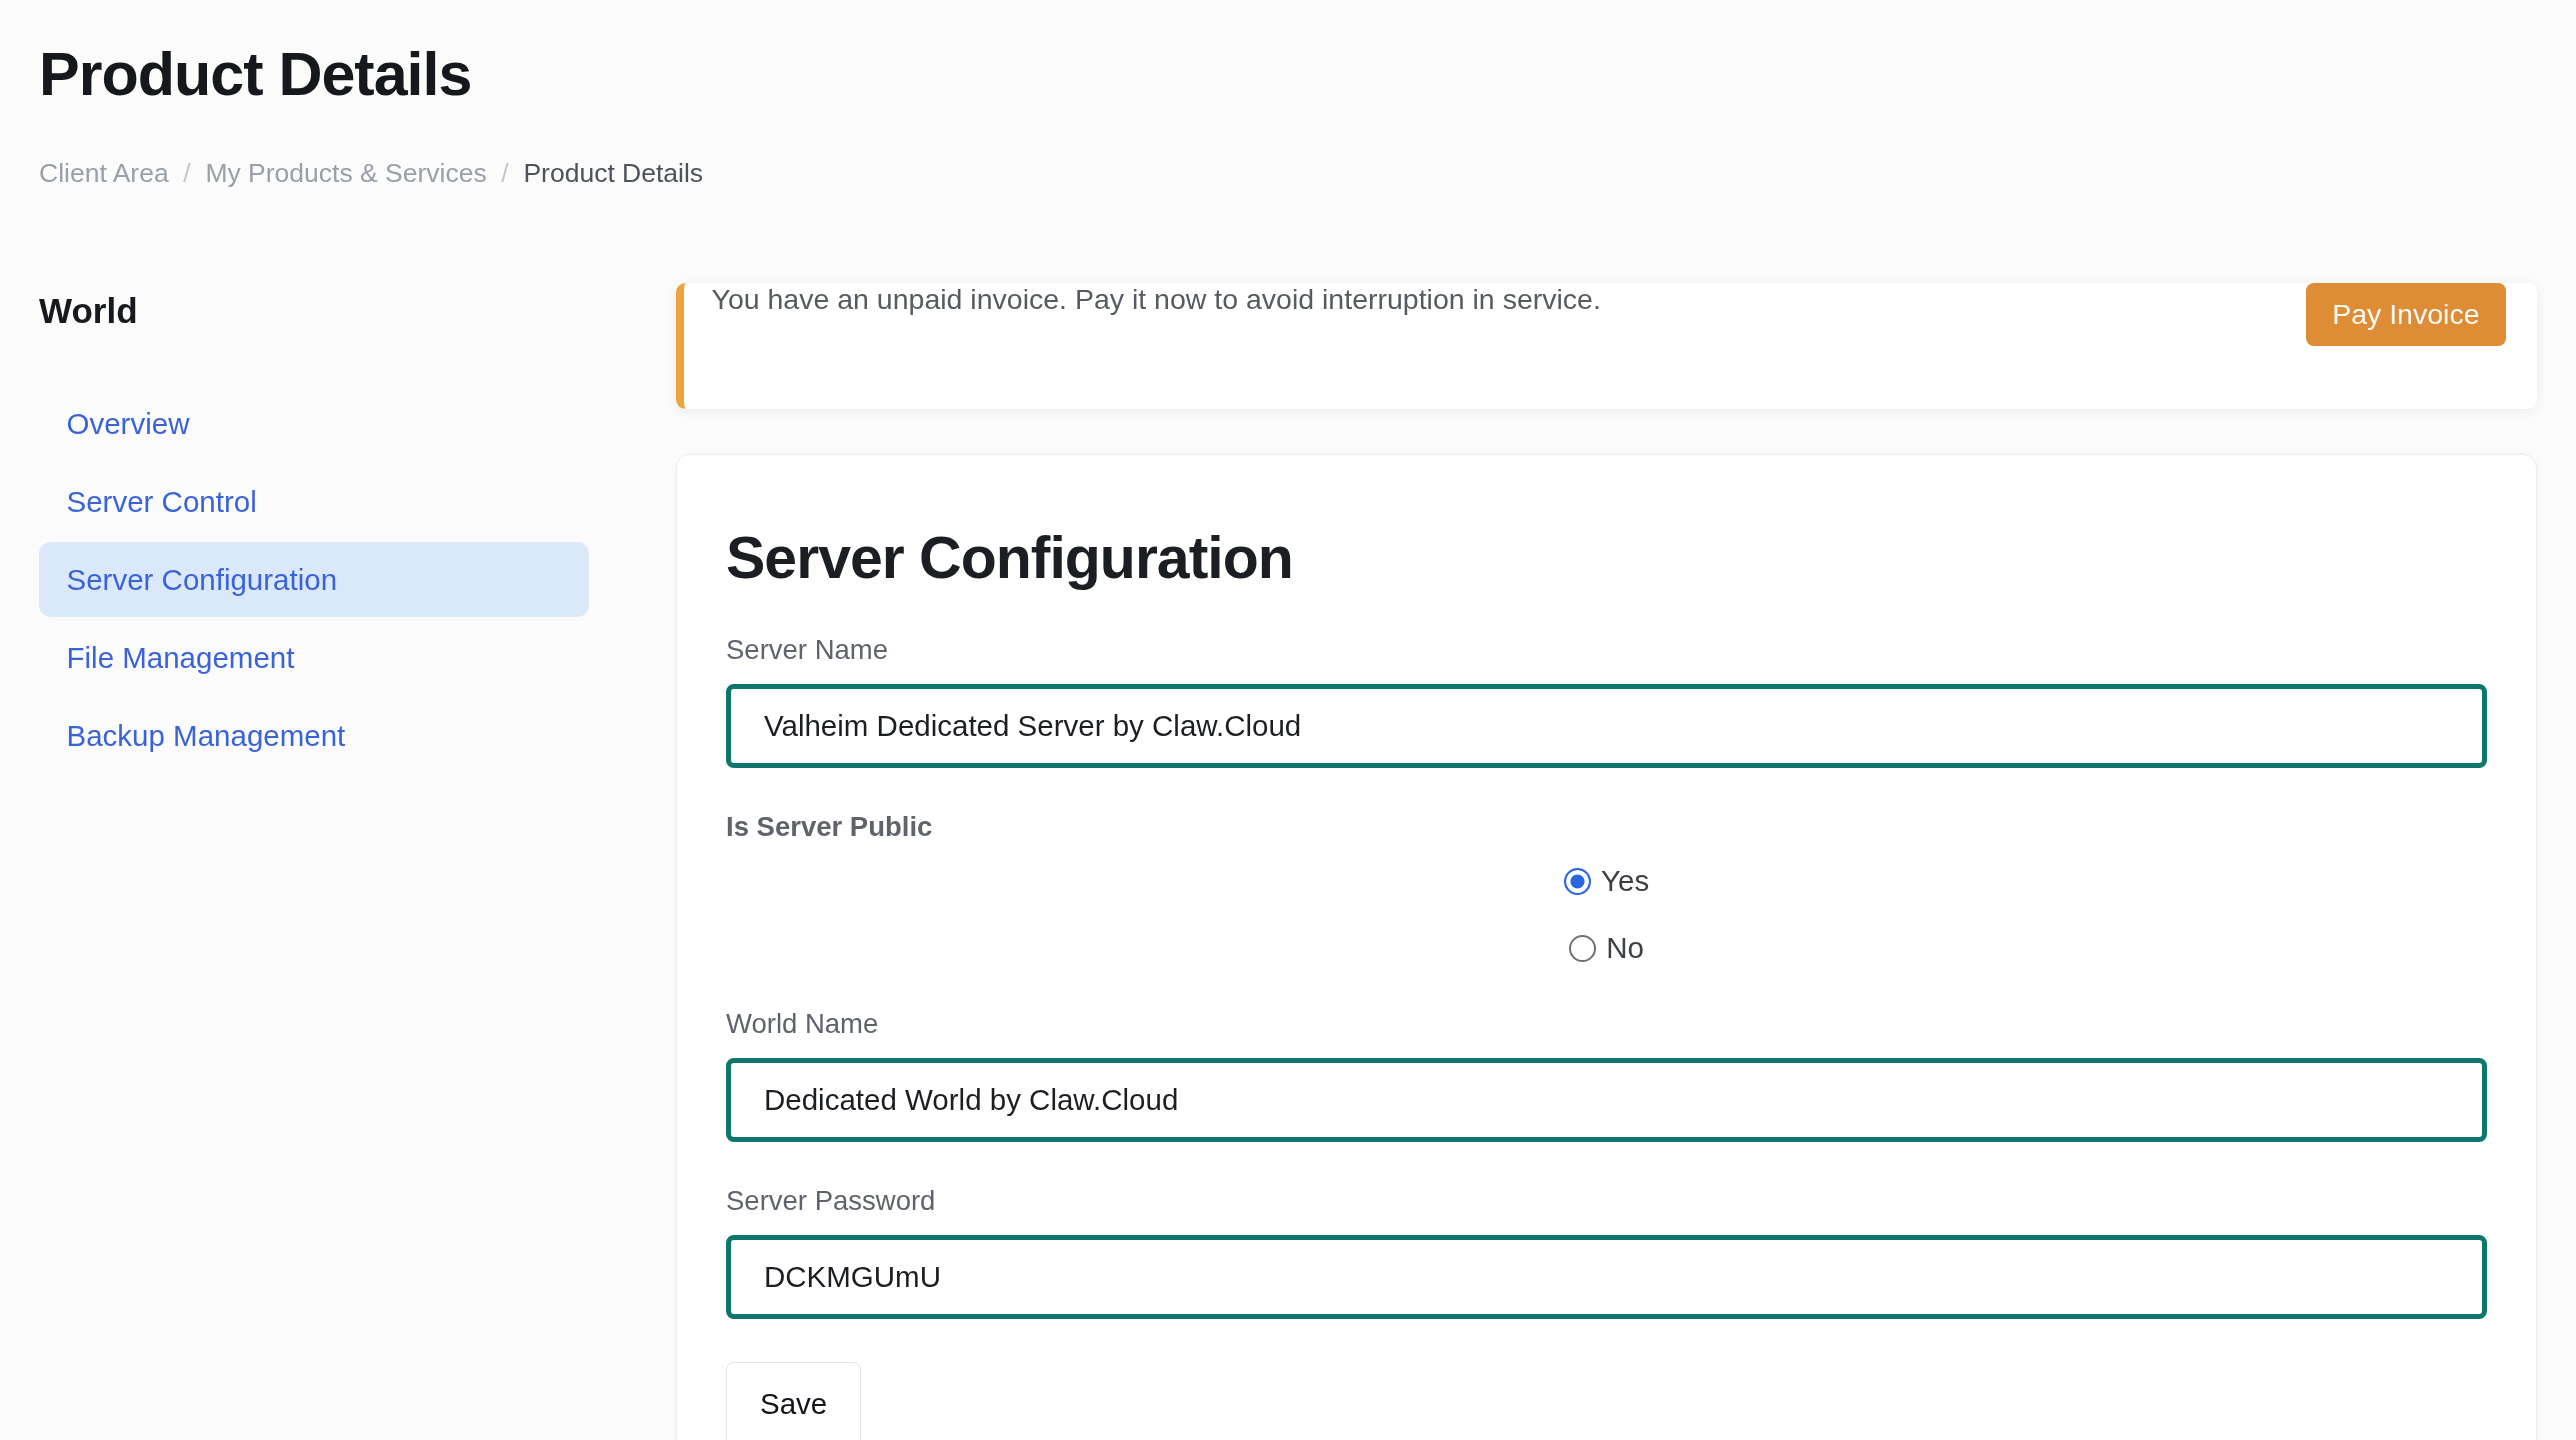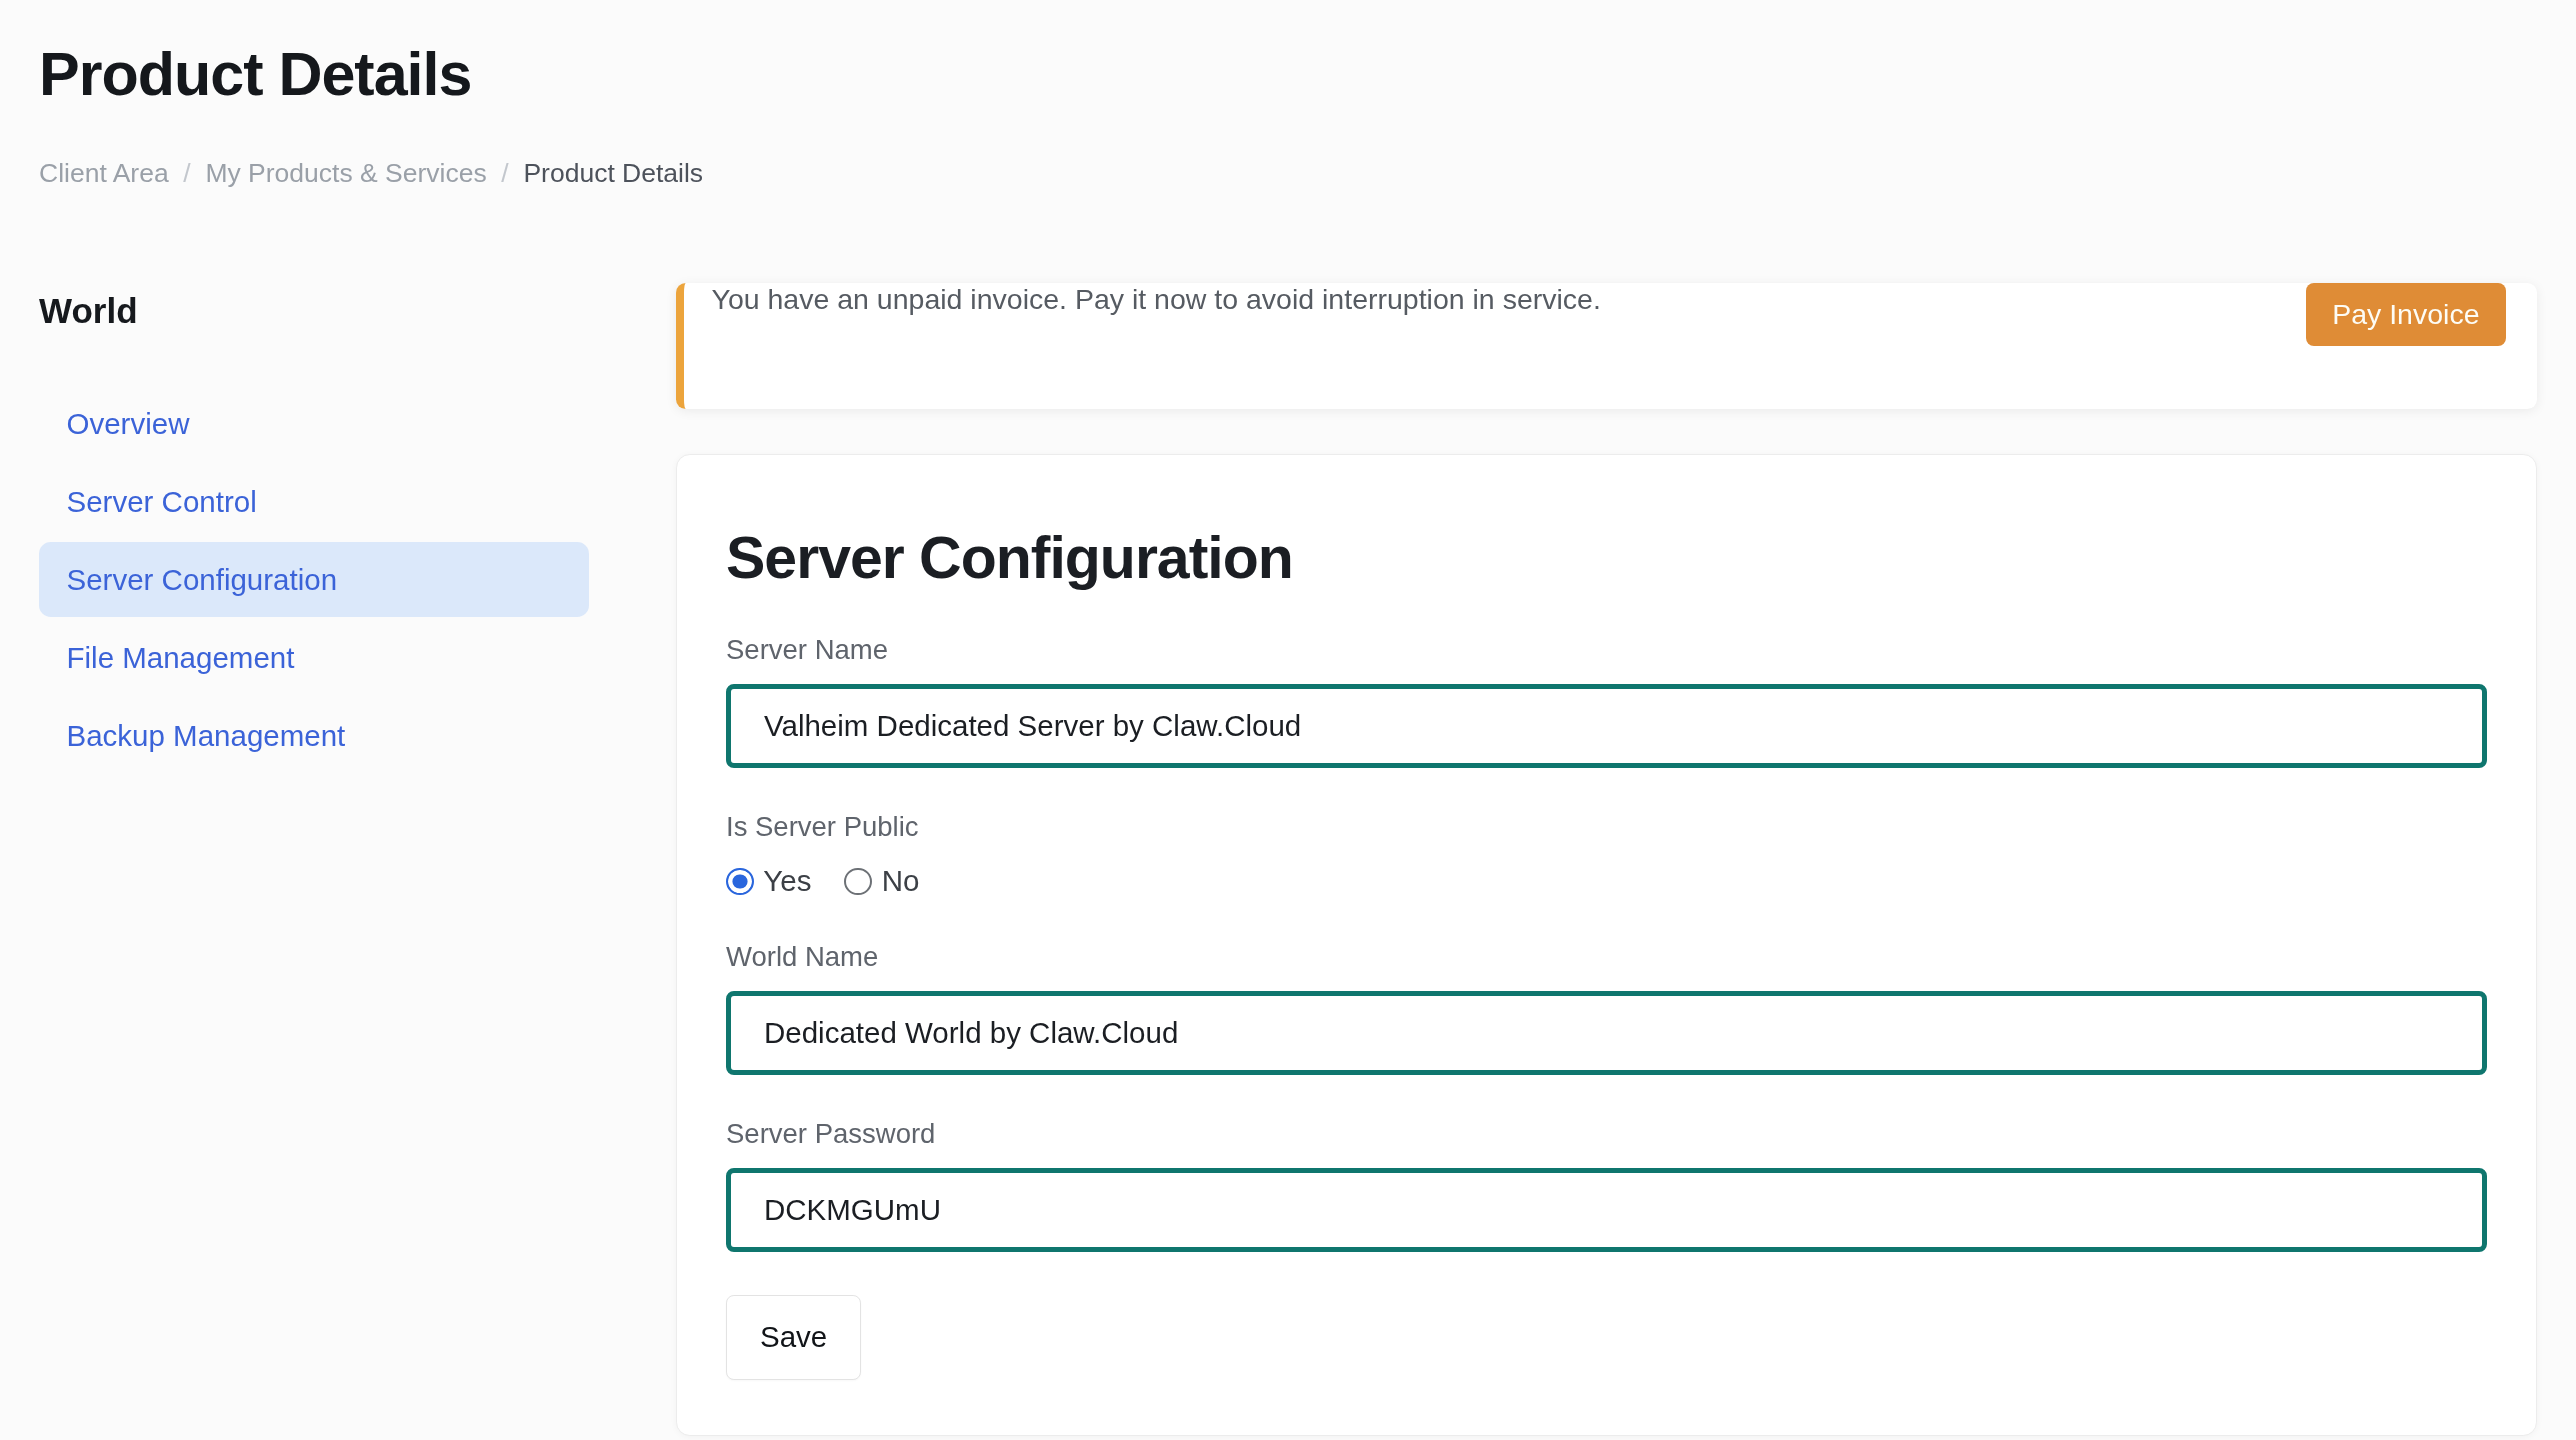--- a/index.html
+++ b/index.html
@@ -115,21 +115,21 @@
     border: 5px solid #0f766e;
     border-radius: 7.9px;
     font-size: 29.5px;
     font-family: inherit;
     color: #1b1e23;
     padding: 0 33px;
     outline: none;
   }
 
   
-  .radio-row { display: flex; align-items: center; gap: 33px; margin-top: 21.6px; }
+  .radio-row { display: flex; align-items: center; gap: 33px; margin-top: 21.6px; flex-direction: column; }
   .radio-option { display: flex; align-items: center; gap: 9.8px; cursor: pointer; }
   .radio-option input[type="radio"] {
     -webkit-appearance: none;
     appearance: none;
     width: 27.5px; height: 27.5px;
     border-radius: 50%;
     border: 2.9px solid #6d7176;
     background: #ffffff;
     margin: 0;
     cursor: pointer;
@@ -192,21 +192,21 @@
 
       <section class="card">
         <h2 class="card-heading">Server Configuration</h2>
 
         <div class="field">
           <label class="field-label">Server Name</label>
           <input type="text" class="text-input" value="Valheim Dedicated Server by Claw.Cloud" style="">
         </div>
 
         <div class="field">
-          <label class="field-label" style="margin-bottom:1px;">Is Server Public</label>
+          <label class="field-label" style="margin-bottom:1px;font-weight:bold;">Is Server Public</label>
           <div class="radio-row">
             <label class="radio-option">
               <input type="radio" name="is_server_public" checked="" style="">
               <span class="radio-label">Yes</span>
             </label>
             <label class="radio-option">
               <input type="radio" name="is_server_public" style="">
               <span class="radio-label">No</span>
             </label>
           </div>

